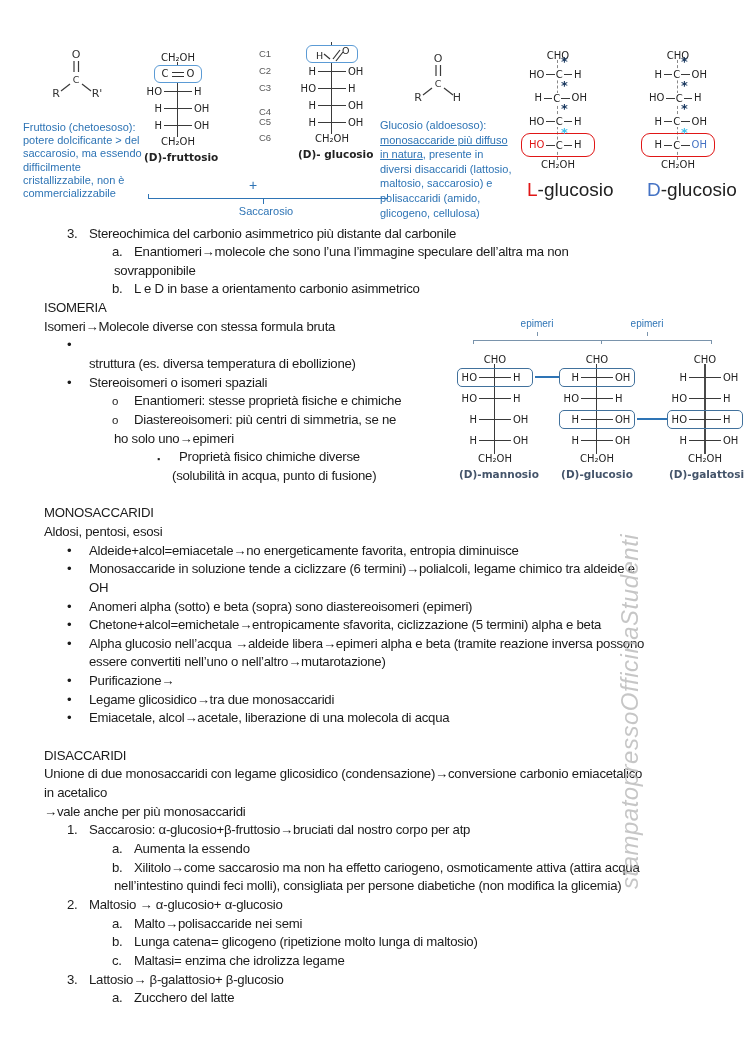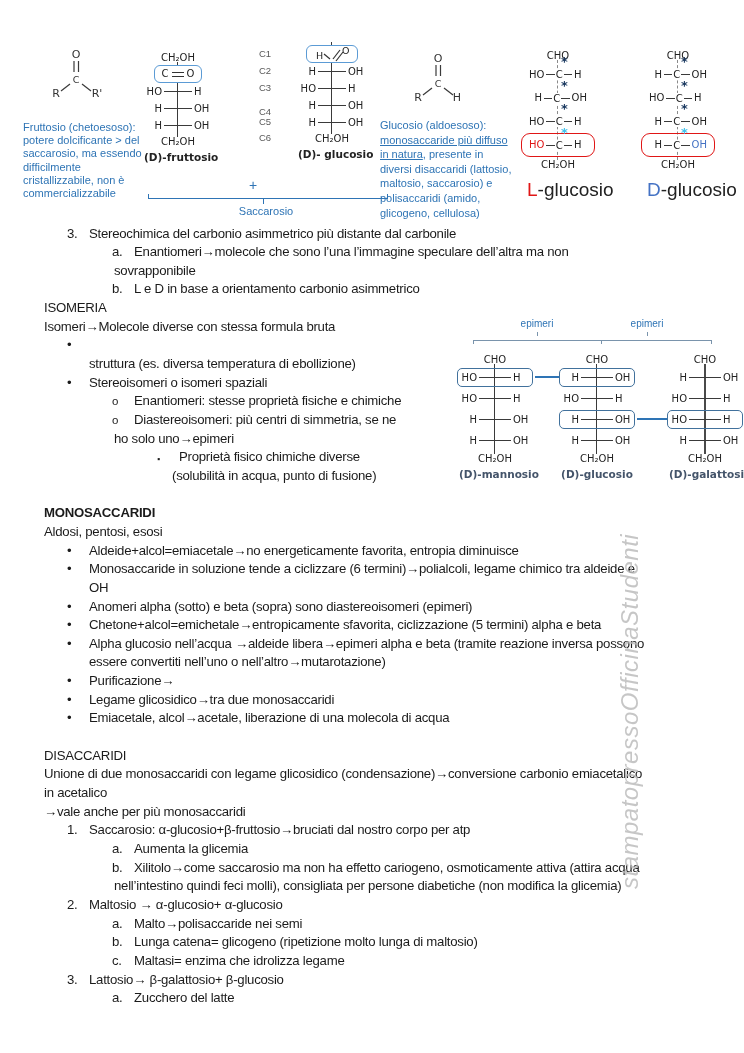--- a/index.html
+++ b/index.html
@@ -322,21 +322,21 @@
       <div class="bodyline" style="top: 429.65px;">
         <span style="left: 114px;">ho solo uno→epimeri</span>
       </div>
       <div class="bodyline" style="top: 448.3px;">
         <span style="left: 157px; font-size: 8.5px; top: 3px;">▪</span>
         <span style="left: 179px;">Proprietà fisico chimiche diverse</span>
       </div>
       <div class="bodyline" style="top: 466.95px;">
         <span style="left: 172px;">(solubilità in acqua, punto di fusione)</span>
       </div>
-      <div class="bodyline" style="top: 504.25px; font-weight: bold;">
+      <div class="bodyline" style="top: 504.25px;">
         <span style="left: 44px;">MONOSACCARIDI</span>
       </div>
       <div class="bodyline" style="top: 522.9px;">
         <span style="left: 44px;">Aldosi, pentosi, esosi</span>
       </div>
       <div class="bodyline" style="top: 541.55px;">
         <span style="left: 67px;">•</span>
         <span style="left: 89px;">Aldeide+alcol=emiacetale→no energeticamente favorita, entropia diminuisce</span>
       </div>
       <div class="bodyline" style="top: 560.2px;">
@@ -384,21 +384,21 @@
       </div>
       <div class="bodyline" style="top: 802.65px;">
         <span style="left: 44px;">→vale anche per più monosaccaridi</span>
       </div>
       <div class="bodyline" style="top: 821.3px;">
         <span style="left: 67px;">1.</span>
         <span style="left: 89px;">Saccarosio: α-glucosio+β-fruttosio→bruciati dal nostro corpo per atp</span>
       </div>
       <div class="bodyline" style="top: 839.95px;">
         <span style="left: 112px;">a.</span>
-        <span style="left: 134px;">Aumenta la glicemia</span>
+        <span style="left: 134px;">Aumenta la essendo</span>
       </div>
       <div class="bodyline" style="top: 858.6px;">
         <span style="left: 112px;">b.</span>
         <span style="left: 134px;">Xilitolo→come saccarosio ma non ha effetto cariogeno, osmoticamente attiva (attira acqua</span>
       </div>
       <div class="bodyline" style="top: 877.25px;">
         <span style="left: 114px;">nell’intestino quindi feci molli), consigliata per persone diabetiche (non modifica la glicemia)</span>
       </div>
       <div class="bodyline" style="top: 895.9px;">
         <span style="left: 67px;">2.</span>

